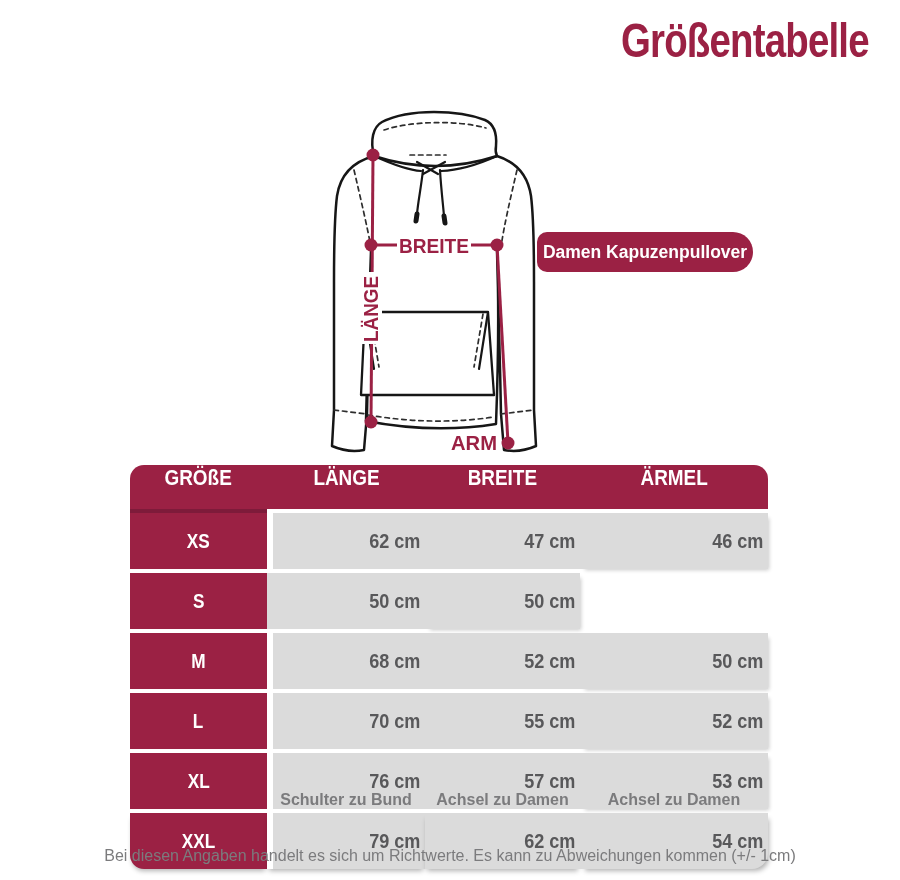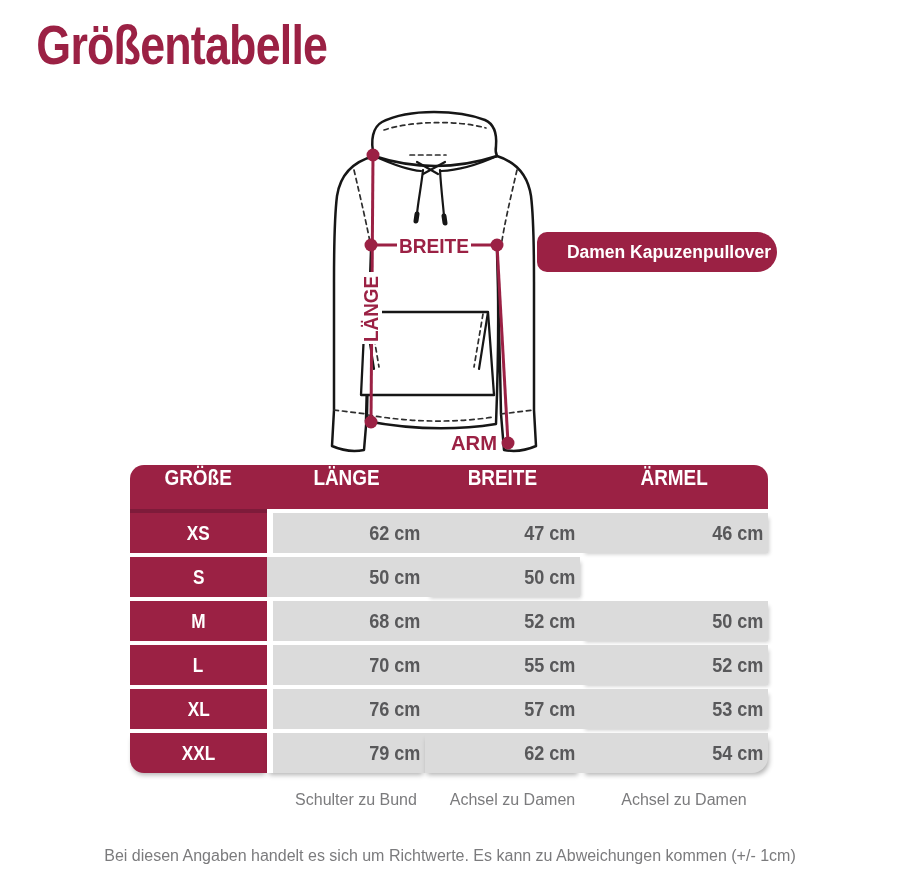--- a/index.html
+++ b/index.html
@@ -2,64 +2,64 @@
 <html><head>
 <meta charset="utf-8">
 <style>
   html,body{margin:0;padding:0;background:#fff;}
   .screen{
     position:relative;width:900px;height:880px;background:#ffffff;overflow:hidden;
     font-family:"Liberation Sans",sans-serif;
   }
   
   .title{
-    position:absolute;top:16px;left:0;width:100%;text-align:left;
-    color:#9B2144;font-weight:bold;font-size:56px;line-height:1.05;
+    position:absolute;top:16px;left:0;width:100%;text-align:right;
+    color:#9B2144;font-weight:bold;font-size:48px;line-height:1.05;
   }
   .cx{display:inline-block;transform:scaleX(0.86);transform-origin:center;white-space:nowrap;}
   .cx-title{display:inline-block;transform:scaleX(0.80);transform-origin:center;letter-spacing:-1px;white-space:nowrap;}
 
   
   .figure-svg{position:absolute;left:290px;top:104px;width:280px;height:360px;}
   .outline{fill:#ffffff;stroke:#161616;stroke-width:2.5;stroke-linejoin:round;stroke-linecap:round;}
   .line2{fill:none;stroke:#161616;stroke-width:2.2;stroke-linecap:round;}
   .dash{fill:none;stroke:#2d2d2d;stroke-width:1.7;stroke-dasharray:4.5 4;stroke-linecap:round;}
   .meas{fill:none;stroke:#9B2144;stroke-width:3;}
   .mdot{fill:#9B2144;stroke:none;}
   .wbg{fill:#ffffff;stroke:none;}
   .mlabel{fill:#9B2144;font-weight:bold;font-size:21px;font-family:"Liberation Sans",sans-serif;}
 
   .badge{
     position:absolute;left:537px;top:232px;width:216px;height:40px;
     background:#9B2144;border-radius:10px 20px 20px 10px;
     display:flex;align-items:center;justify-content:center;
-    color:#fff;font-size:17.5px;font-weight:bold;padding-left:24px;
+    color:#fff;font-size:17.5px;font-weight:bold;
   }
 
   
   .size-table{position:absolute;left:130px;top:465px;width:638px;}
   .t-head{
     display:grid;grid-template-columns:137px 158px 155px 188px;height:44px;
     background:#9B2144;border-radius:14px 14px 0 0;
   }
   .t-head .hc{display:flex;justify-content:center;color:#fff;font-weight:bold;font-size:22px;}
   .strip{position:absolute;left:0;top:44px;width:137px;height:4px;background:#7E1B3A;}
-  .t-row{display:grid;grid-template-columns:137px 158px 155px 188px;height:40px;margin-top:4px;}
+  .t-row{display:grid;grid-template-columns:137px 158px 155px 188px;height:56px;margin-top:4px;}
   .c-size{background:#9B2144;color:#fff;display:flex;align-items:center;justify-content:center;font-weight:bold;font-size:20px;}
   .c-val{background:#DBDBDB;color:#58585A;display:flex;align-items:center;justify-content:flex-end;font-weight:bold;font-size:21px;}
   .c-val.first{border-left:6px solid #ffffff;}
   .c-val.last{box-shadow:3px 3px 4px -2px rgba(0,0,0,0.22);}
   .t-row:last-child .c-size{border-bottom-left-radius:14px;box-shadow:0 4px 5px -2px rgba(0,0,0,0.3);}
   .t-row:last-child .c-val{box-shadow:0 4px 5px -2px rgba(0,0,0,0.3);}
   .t-row:last-child .c-val.last{border-bottom-right-radius:16px;box-shadow:3px 4px 5px -2px rgba(0,0,0,0.3);}
 
   
   .legend{
-    position:absolute;left:140px;top:791px;width:638px;
-    display:grid;grid-template-columns:137px 158px 155px 188px;
+    position:absolute;left:130px;top:791px;width:638px;
+    display:grid;grid-template-columns:137px 158px 155px 188px;font-weight:bold;
   }
   .legend .lg{color:#7B7B7D;font-size:16px;text-align:center;}
   .disclaimer{
     position:absolute;top:847px;left:0;width:100%;text-align:center;
     color:#7B7B7D;font-size:16px;
   }
 </style>
 </head>
 <body>
 

